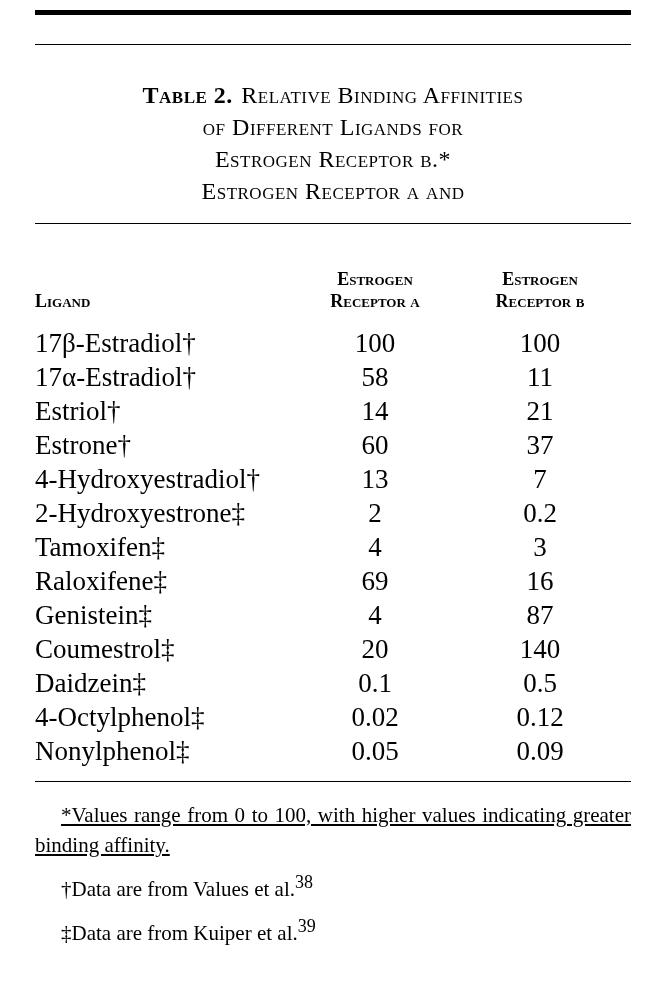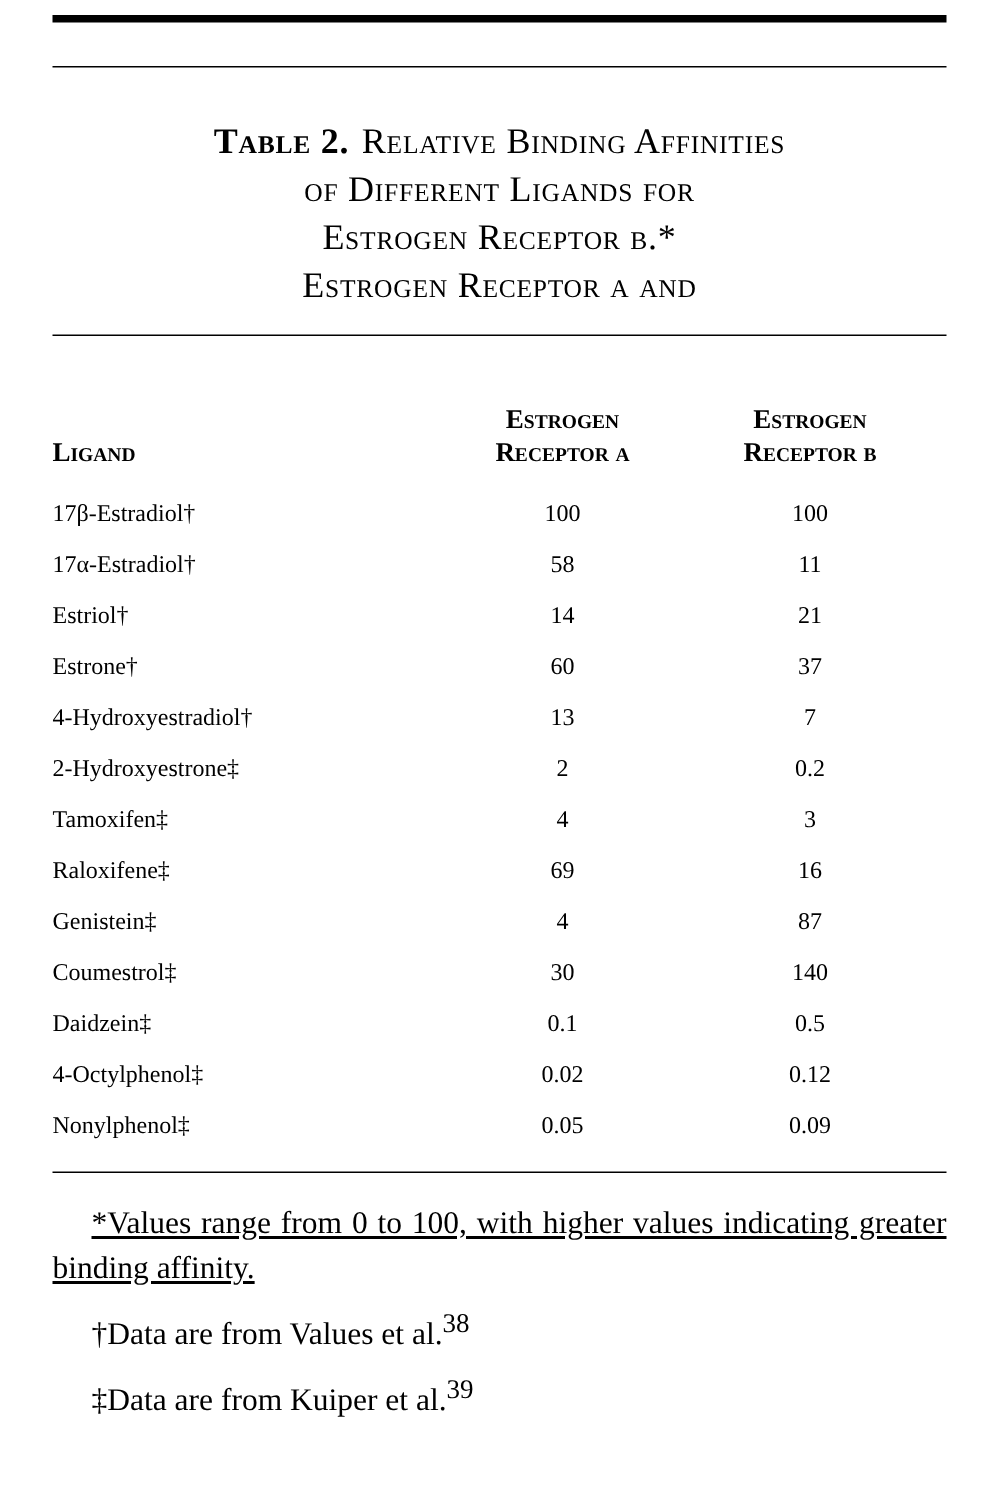--- a/index.html
+++ b/index.html
@@ -61,21 +61,21 @@
   .col-beta   { width: 150px; text-align: center; }
 
   
   .tbody {
     margin-top: 14px;
   }
   .row {
     display: flex;
     align-items: flex-start;
     height: 34px;
-    font-size: 16px;
+    font-size: 27px;
     line-height: 34px;
   }
 
   .rule-bottom {
     margin-top: 13px;
   }
 
   
   .footnotes {
     margin-top: 18px;
@@ -177,21 +177,21 @@
     </div>
 
     <div class="row">
       <div class="col-ligand">Genistein‡</div>
       <div class="col-alpha">4</div>
       <div class="col-beta">87</div>
     </div>
 
     <div class="row">
       <div class="col-ligand">Coumestrol‡</div>
-      <div class="col-alpha">30</div>
+      <div class="col-alpha">20</div>
       <div class="col-beta">140</div>
     </div>
 
     <div class="row">
       <div class="col-ligand">Daidzein‡</div>
       <div class="col-alpha">0.1</div>
       <div class="col-beta">0.5</div>
     </div>
 
     <div class="row">

